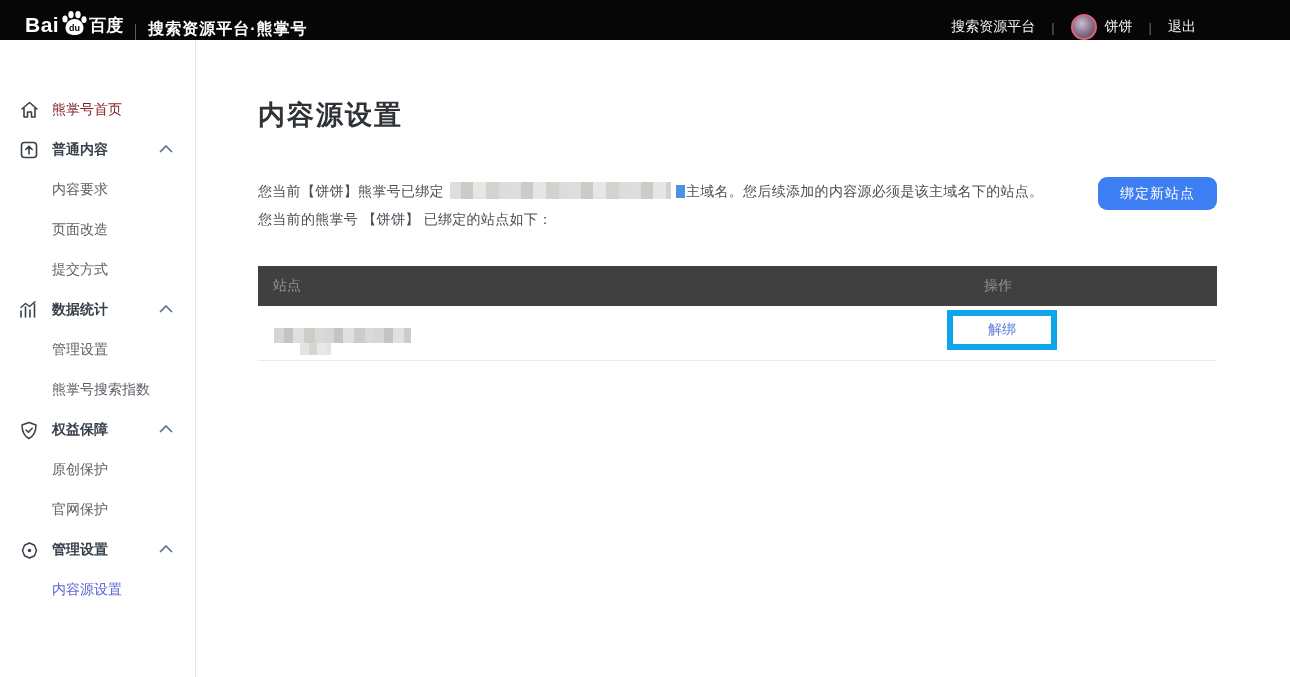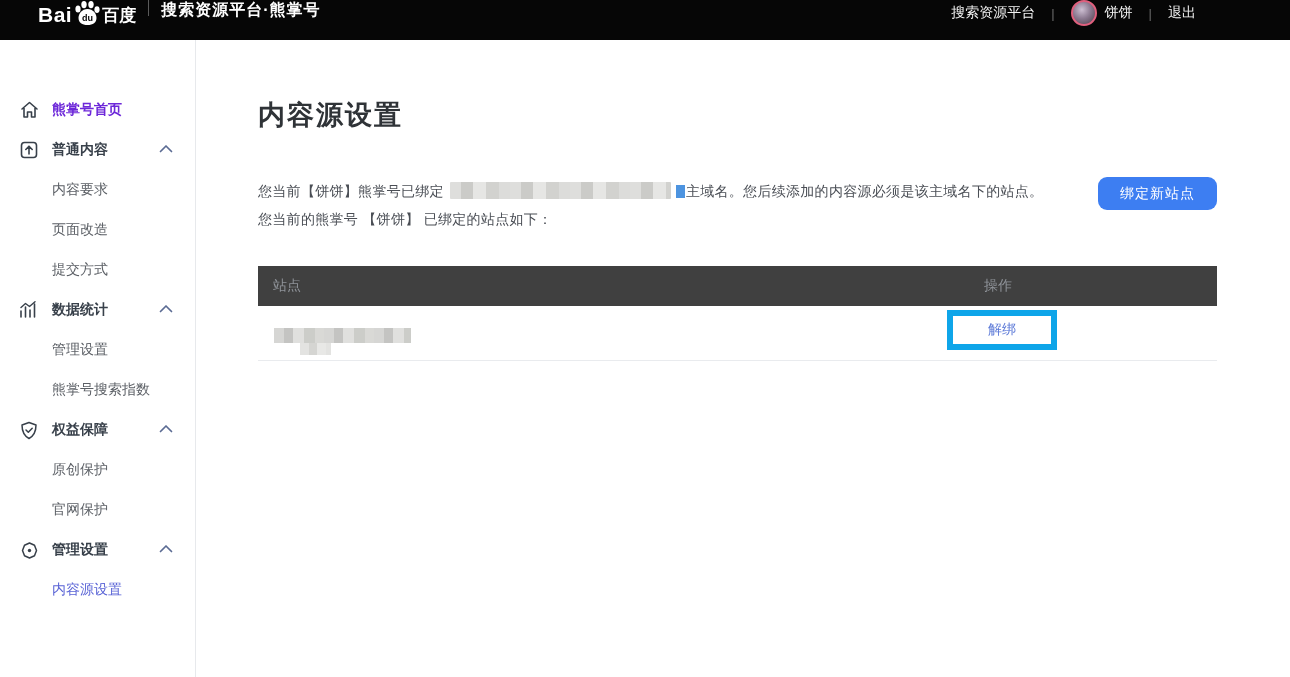--- a/index.html
+++ b/index.html
@@ -1,21 +1,21 @@
 <!DOCTYPE html>
 <html><head>
 <meta charset="utf-8">
 <style>
   * { margin:0; padding:0; box-sizing:border-box; }
   html,body { width:1290px; height:677px; overflow:hidden; background:#fff;
     font-family:"Liberation Sans","DejaVu Sans",sans-serif; }
 
   
   .topbar { position:absolute; left:0; top:0; width:1290px; height:40px;
-    background:#060606; display:flex; align-items:flex-start; color:#fff;padding-left:13px; }
+    background:#060606; display:flex; align-items:flex-end; color:#fff; }
   .logo-wrap { display:flex; align-items:center; margin-left:25px; }
   .logo-bai { font-size:21px; font-weight:bold; letter-spacing:0.5px; }
   .paw { margin:0 1px 4px 1px; }
   .logo-cn { font-size:17px; font-weight:bold; }
   .top-divider { width:1px; height:16px; background:#5a5a5a; margin:0 12px; }
   .top-subtitle { font-size:16px; font-weight:bold; letter-spacing:1px; }
   .top-right { margin-left:auto; display:flex; align-items:center; margin-right:94px; }
   .top-link { font-size:14px; color:#f2f2f2; cursor:pointer; }
   .pipe { color:#6a6a6a; font-size:13px; margin:0 16px; }
   .avatar { width:26px; height:26px; border-radius:50%;
@@ -25,21 +25,21 @@
 
   
   .sidebar { position:absolute; left:0; top:40px; width:196px; height:637px;
     background:#fff; border-right:1px solid #e7e9ec; padding-top:50px; }
   .side-item { height:40px; display:flex; align-items:center; position:relative;
     cursor:pointer; }
   .side-item .icn { position:absolute; left:19px; width:20px; height:20px;
     display:flex; align-items:center; justify-content:center; }
   .side-item .lbl { position:absolute; left:52px; font-size:14px; }
   .side-item.group .lbl { color:#38404a; font-weight:bold; }
-  .side-item.top .lbl { color:#6d28d9; font-weight:bold; }
+  .side-item.top .lbl { color:#7f1d1d; font-weight:normal; }
   .side-item.sub .lbl { color:#5c6066; font-weight:normal; }
   .side-item.sub.active .lbl { color:#5a64d6; }
   .side-item .chev { position:absolute; right:22px; top:14px; }
 
   
   .main { position:absolute; left:197px; top:40px; width:1093px; height:637px;
     background:#fff; padding:57px 73px 0 61px; }
   .page-title { font-size:27px; font-weight:bold; color:#2f3337; letter-spacing:2px; }
   .intro-row { position:relative; margin-top:44px; }
   .desc-line { font-size:14px; color:#4a4e55; line-height:28px; letter-spacing:0.3px; }

